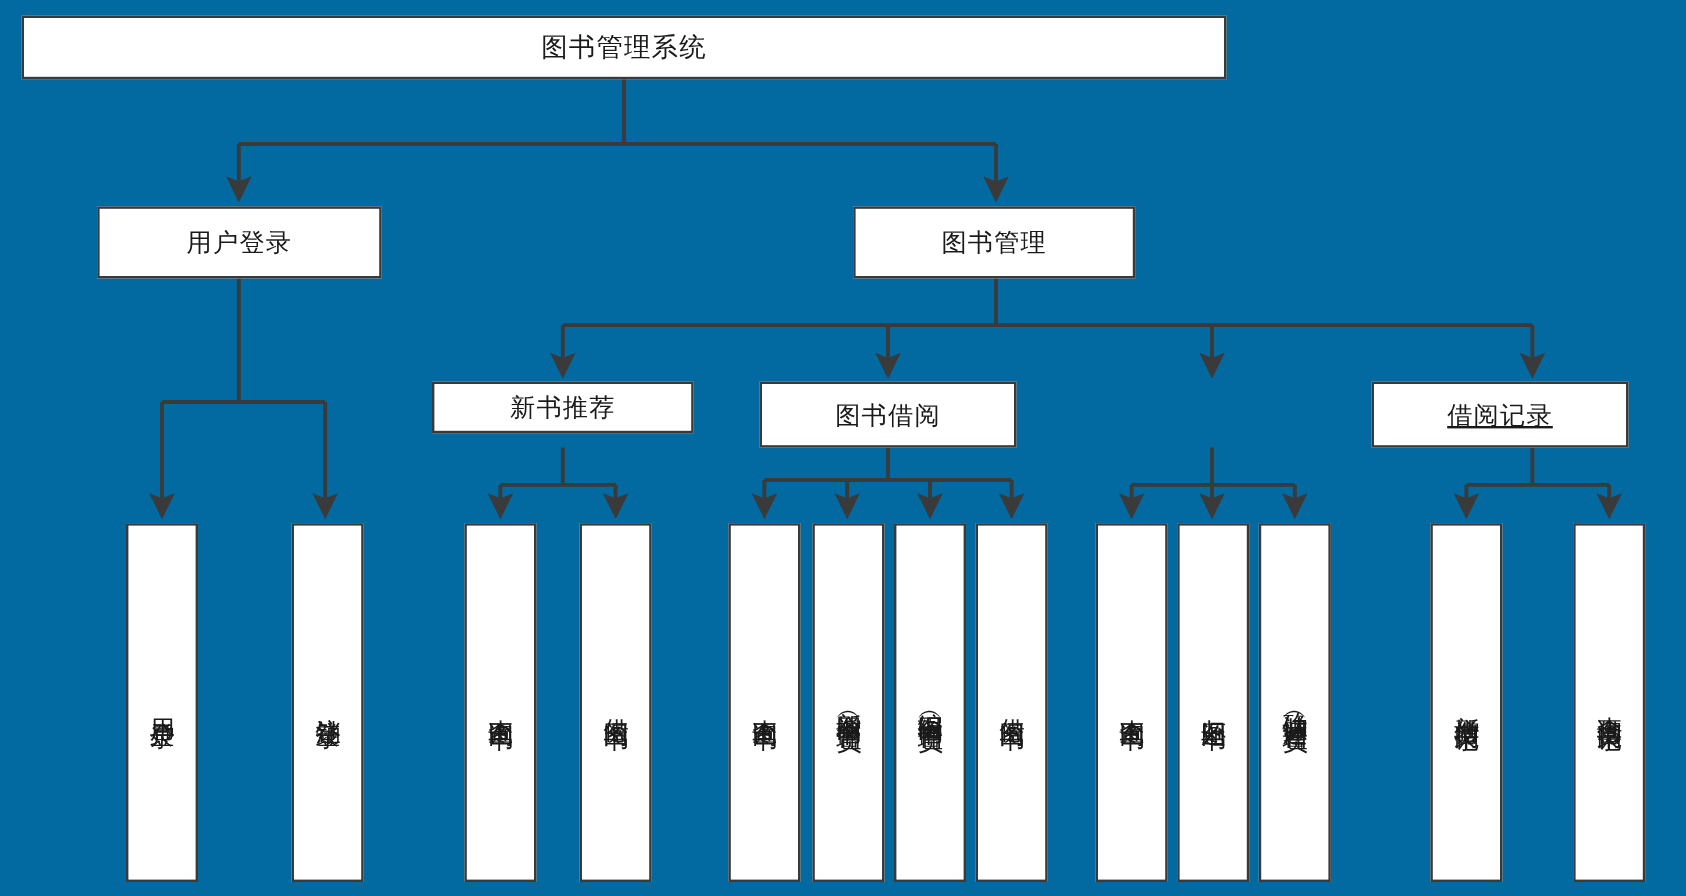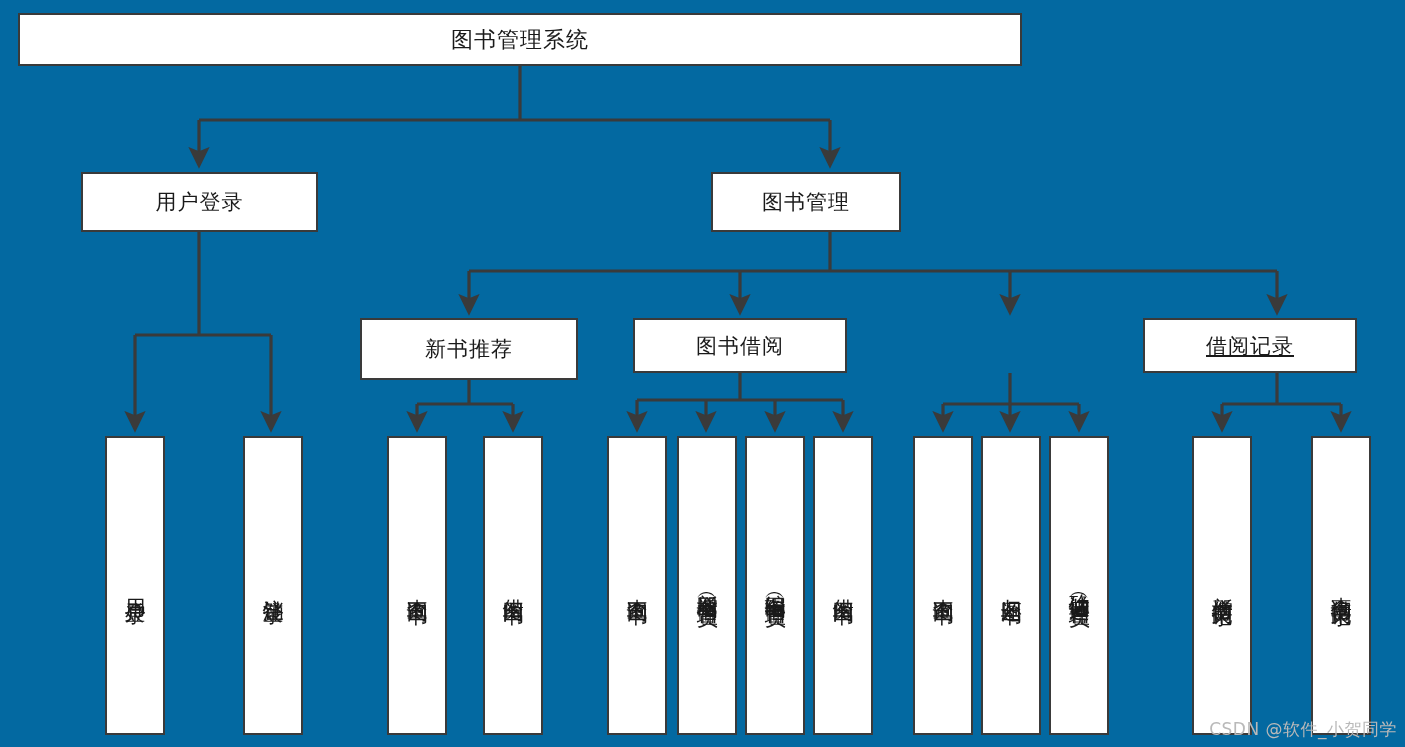--- a/index.html
+++ b/index.html
@@ -113,23 +113,23 @@
       <path d="M 1277 373 L 1277 404"></path>
       <path d="M 1222 404 L 1341 404"></path>
       <path d="M 1222 404 L 1222 422" marker-end="url(#arrow)"></path>
       <path d="M 1341 404 L 1341 422" marker-end="url(#arrow)"></path>
     </g>
   </svg>
 
   <div class="node node-h node-root" style="left:18px;top:13px;width:1004px;height:53px;">图书管理系统</div>
 
   <div class="node node-h" style="left:81px;top:172px;width:237px;height:60px;">用户登录</div>
-  <div class="node node-h" style="left:711px;top:172px;width:190px;height:60px;">图书管理</div>
+  <div class="node node-h" style="left:711px;top:172px;width:235px;height:60px;">图书管理</div>
 
-  <div class="node node-h" style="left:360px;top:318px;width:218px;height:62px;">新书推荐</div>
+  <div class="node node-h" style="left:360px;top:318px;width:218px;height:43px;">新书推荐</div>
   <div class="node node-h" style="left:633px;top:318px;width:214px;height:55px;font-family:Liberation Mono, monospace;">图书借阅</div>
   <div class="node node-h" style="left:1143px;top:318px;width:214px;height:55px;text-decoration:underline;">借阅记录</div>
 
   <div class="node node-v" style="left:105px;top:436px;width:60px;height:299px;">用户登录</div>
   <div class="node node-v" style="left:243px;top:436px;width:60px;height:299px;">注销登录</div>
 
   <div class="node node-v" style="left:387px;top:436px;width:60px;height:299px;">查询图书</div>
   <div class="node node-v" style="left:483px;top:436px;width:60px;height:299px;">借阅图书</div>
 
   <div class="node node-v" style="left:607px;top:436px;width:60px;height:299px;">查询图书</div>
@@ -137,14 +137,13 @@
   <div class="node node-v" style="left:745px;top:436px;width:60px;height:299px;">编辑图书（管理员）</div>
   <div class="node node-v" style="left:813px;top:436px;width:60px;height:299px;">借阅图书</div>
 
   <div class="node node-v" style="left:913px;top:436px;width:60px;height:299px;">查询图书</div>
   <div class="node node-v" style="left:981px;top:436px;width:60px;height:299px;">归还图书</div>
   <div class="node node-v" style="left:1049px;top:436px;width:60px;height:299px;">确认归还（管理员）</div>
 
   <div class="node node-v" style="left:1192px;top:436px;width:60px;height:299px;">新增借阅记录</div>
   <div class="node node-v" style="left:1311px;top:436px;width:60px;height:299px;">查询借阅记录</div>
 
-  <div class="watermark">CSDN @软件_小贺同学</div>
 </div>
 
 </body></html>

